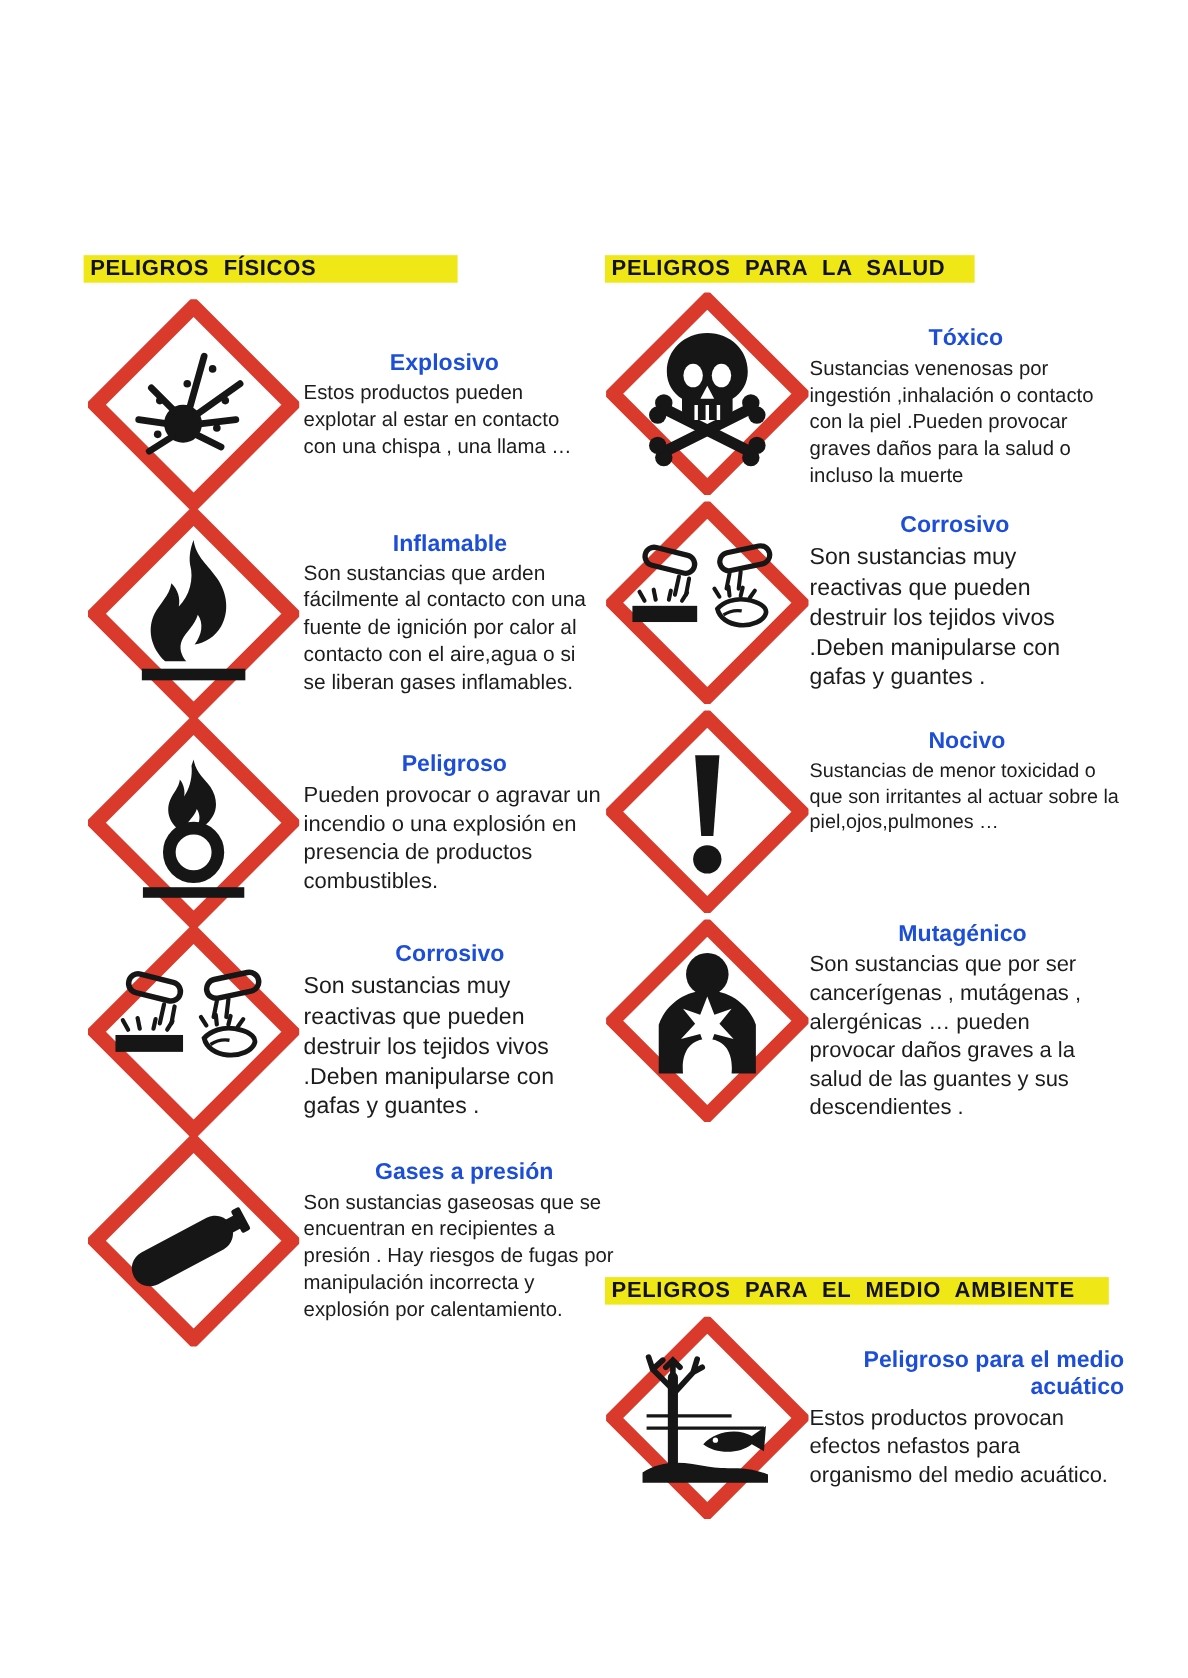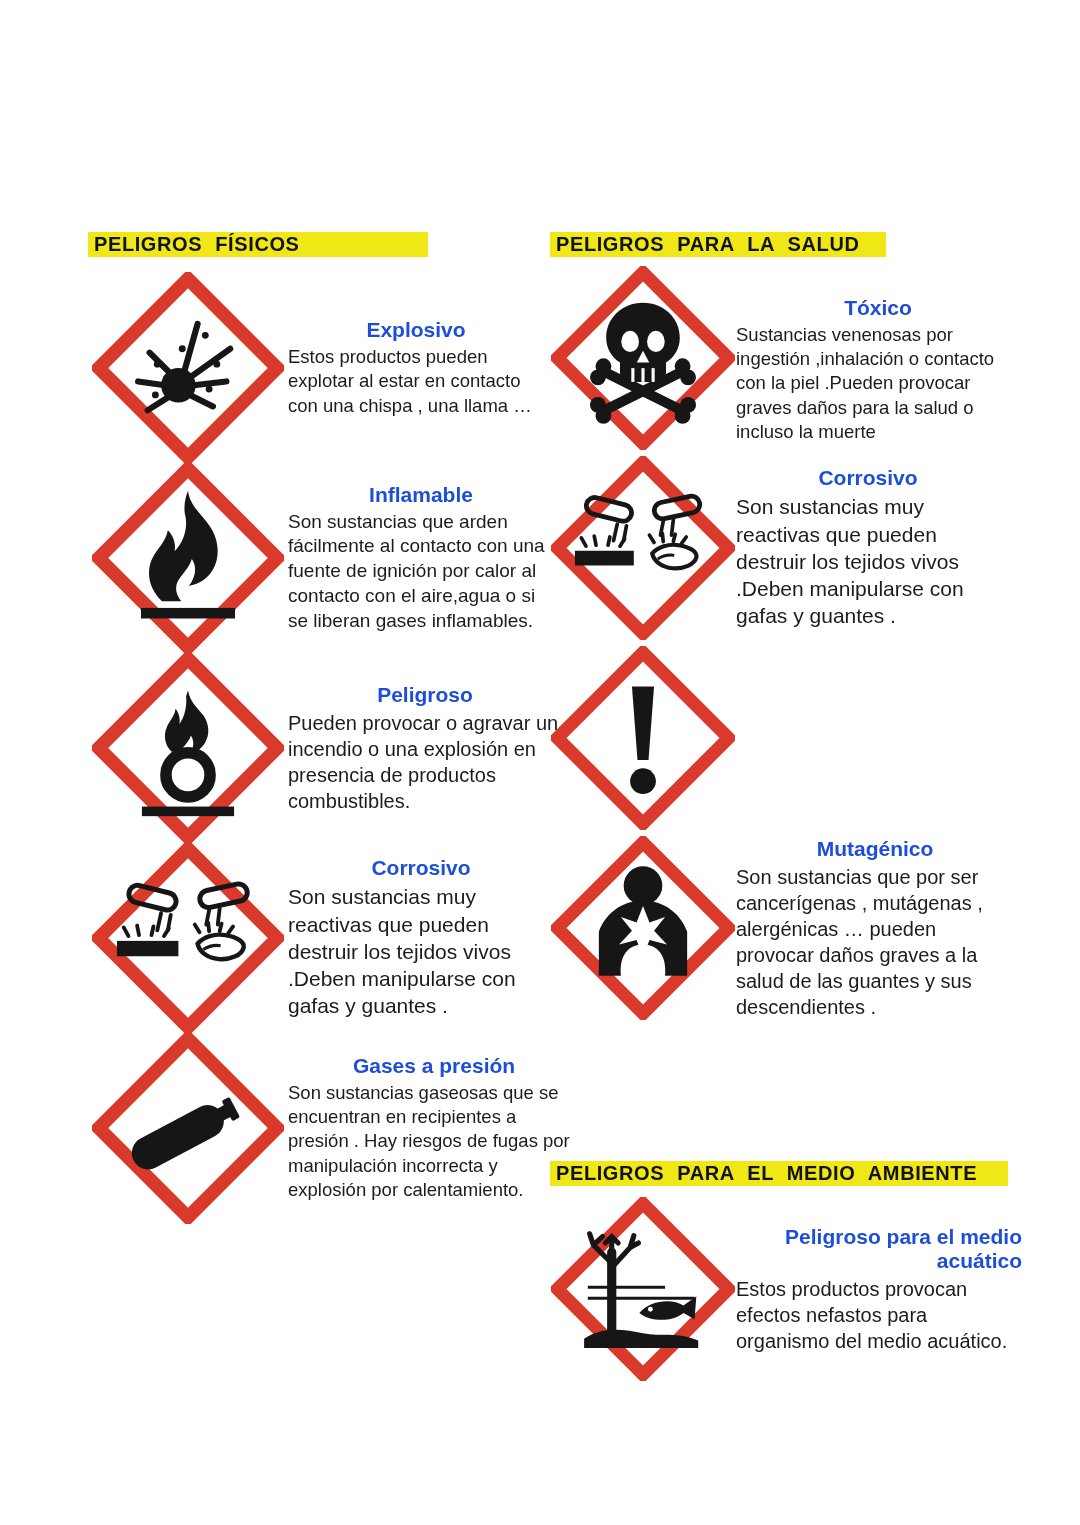--- a/index.html
+++ b/index.html
@@ -1,20 +1,20 @@
 <!DOCTYPE html>
 <html style="--diamond-red: #d93a2b; --header-yellow: #f0e716; --text-black: #1c1c1c;"><head>
 <meta charset="utf-8">
 <style>
   * { margin:0; padding:0; box-sizing:border-box; }
   html,body { background:#ffffff; }
   body { font-family:"Liberation Sans", sans-serif; color:#1c1c1c; }
   .page { position:relative; width:1080px; height:1525px; background:#fff; overflow:hidden; }
   .col { position:absolute; top:232px; }
-  .col-left  { left:88px;  width:492px; }
+  .col-left  { left:76px;  width:492px; }
   .col-right { left:550px; width:472px; }
 
   .section-header {
     display:block; background:var(--header-yellow,#f0e716); color:#121212;
     font-weight:bold; font-size:20px; height:25px; line-height:25px;
     padding:0 6px; letter-spacing:0.6px; word-spacing:7px; white-space:nowrap;
   }
   .hdr-fisicos  { width:340px; }
   .hdr-salud    { width:336px; }
   .hdr-ambiente { width:458px; margin-top:138px; }
@@ -241,20 +241,22 @@
 
       <div class="row">
         <div class="diamond">
           <svg viewBox="0 0 100 100">
             <polygon class="frame" points="50,3.5 96.5,50 50,96.5 3.5,50"></polygon>
             <path fill="#161616" d="M44 22 L56 22 L53 62 L47 62 Z"></path>
             <circle cx="50" cy="73.5" r="7" fill="#161616"></circle>
           </svg>
         </div>
         <div class="text t-nocivo">
+          <div class="title">Nocivo</div>
+          <div class="body">Sustancias de menor toxicidad o que son irritantes al actuar sobre la piel,ojos,pulmones …</div>
         </div>
       </div>
 
       <div class="row">
         <div class="diamond">
           <svg viewBox="0 0 100 100">
             <polygon class="frame" points="50,3.5 96.5,50 50,96.5 3.5,50"></polygon>
             <g fill="#161616">
               <circle cx="50" cy="27" r="10.5"></circle>
               <path d="M50 35 C62 35 71 43 74 52 L74 76 L62 76 C63 65 58 59 50 59 C42 59 37 65 38 76 L26 76 L26 52 C29 43 38 35 50 35 Z"></path>

